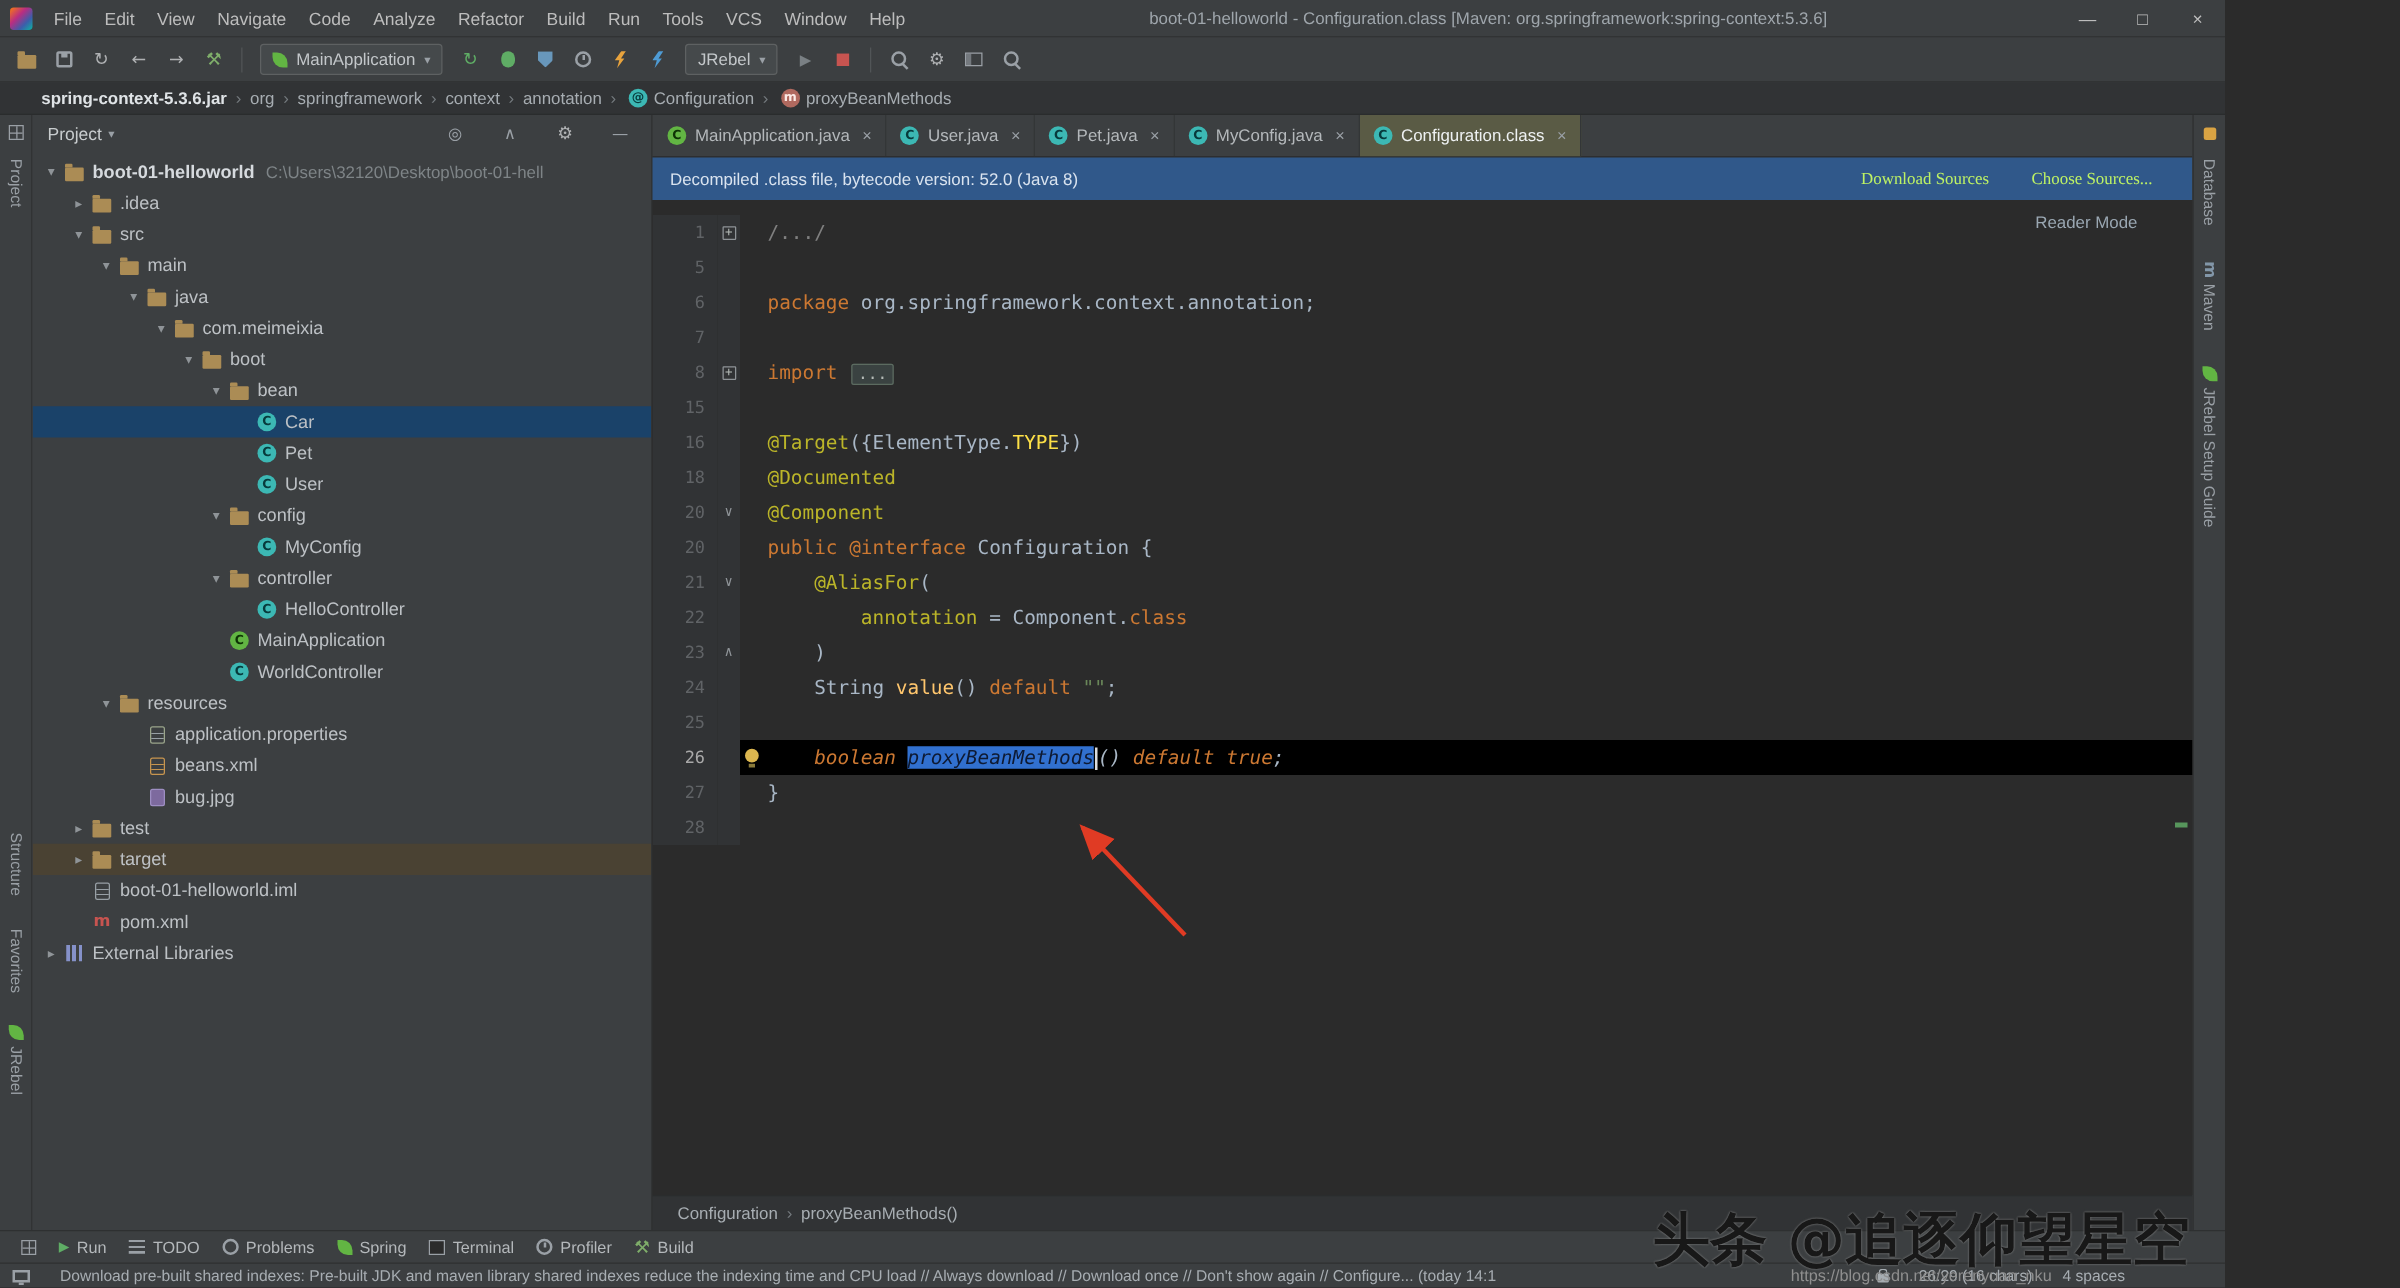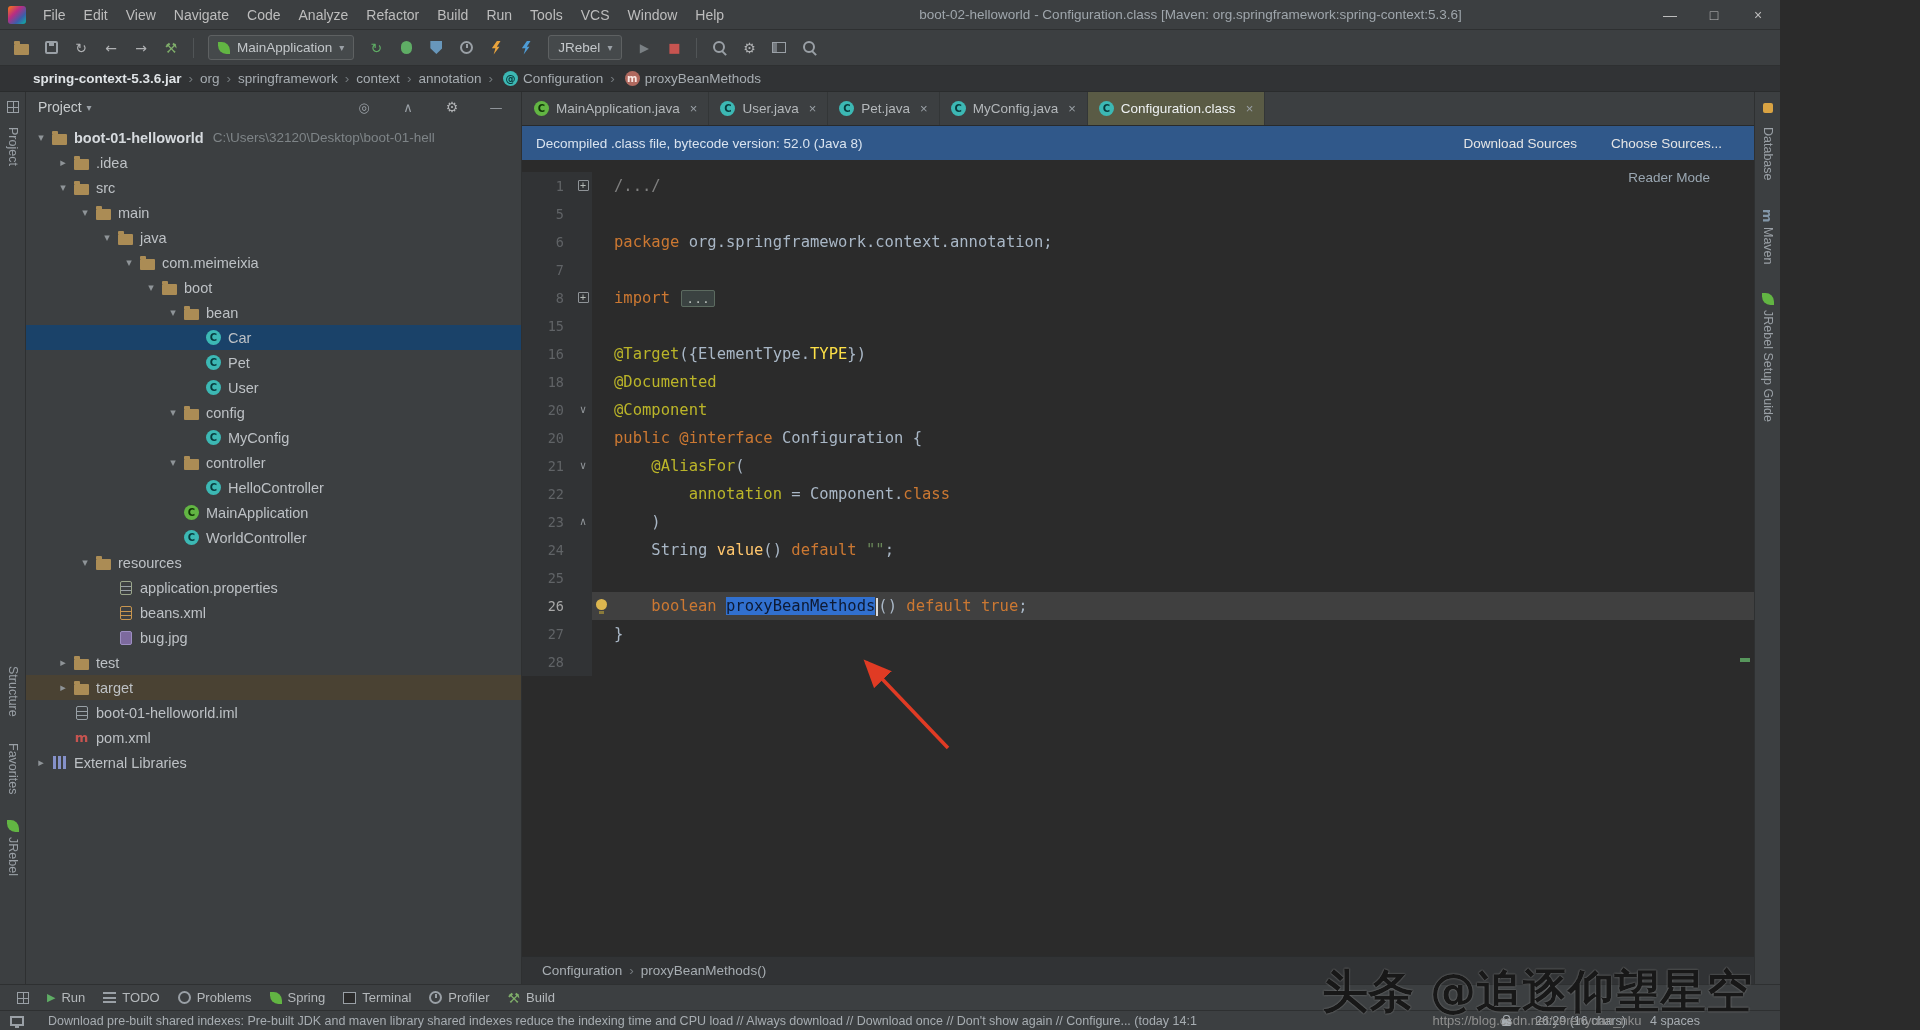--- a/index.html
+++ b/index.html
@@ -65,30 +65,30 @@
   .t-hint{margin-left:9px;color:#7e8setFocus487;color:#7e8487;font-size:13.5px;overflow:hidden;}
 
   
   .editor-col{flex:1;display:flex;flex-direction:column;background:#2b2b2b;min-width:0;}
   .tabs{height:34px;background:#3c3f41;display:flex;align-items:stretch;border-bottom:1px solid #282a2b;padding-left:1px;flex:0 0 34px;}
   .tab{display:flex;align-items:center;gap:7px;padding:0 11px;font-size:13.5px;color:#b4b8bb;border-right:1px solid #333637;}
   .tab.active{background:#5a5b45;color:#eef1f2;}
   .tab-close{color:#9aa0a6;font-size:13px;margin-left:3px;}
   .banner{height:34px;background:#30588a;display:flex;align-items:center;padding:0 14px;font-size:13.5px;color:#d9e3ef;flex:0 0 34px;}
   .banner-actions{margin-left:auto;display:flex;gap:34px;padding-right:18px;}
-  .banner-link{color:#e5e5e5;}
+  .banner-link{color:#bef264;font-family:Liberation Serif, serif;}
   .editor-body{flex:1;position:relative;overflow:hidden;padding-top:12px;background:#2b2b2b;}
   .code-line{display:flex;height:28px;line-height:28px;font-family:"DejaVu Sans Mono",monospace;font-size:15.5px;}
   .lnum{flex:0 0 52px;text-align:right;padding-right:10px;color:#606366;background:#313335;
     font-size:13.5px;font-family:"DejaVu Sans Mono",monospace;}
   .lfold{flex:0 0 18px;background:#313335;color:#8f9498;text-align:center;font-size:11px;}
   .fold-box{display:inline-block;width:11px;height:11px;border:1px solid #8f9498;border-radius:1px;
     font-size:10px;line-height:9px;color:#b6bcb8;margin-top:8px;}
   .ltext{flex:1;position:relative;padding-left:22px;white-space:pre;color:#a9b7c6;}
-  .code-line.cur .ltext{background:#404040;}
+  .code-line.cur .ltext{background:#000000;font-style:italic;}
   .code-line.cur .lnum{color:#a8a8a8;}
   .tk-pl{color:#a9b7c6;}
   .tk-kw{color:#cc7832;}
   .tk-an{color:#bbb529;}
   .tk-cn{color:#fde047;}
   .tk-mt{color:#ffc66d;}
   .tk-st{color:#6a8759;}
   .tk-cm{color:#808080;}
   .tk-fold{background:#3a4241;border:1px solid #5c6b60;border-radius:2px;color:#b6bcb8;padding:0 4px;margin:0 2px;font-size:13px;}
   .tk-sel{background:#3170cf;color:#0e1a33;}
@@ -184,21 +184,21 @@
         <span class="menu-item">Code</span>
         <span class="menu-item">Analyze</span>
         <span class="menu-item">Refactor</span>
         <span class="menu-item">Build</span>
         <span class="menu-item">Run</span>
         <span class="menu-item">Tools</span>
         <span class="menu-item">VCS</span>
         <span class="menu-item">Window</span>
         <span class="menu-item">Help</span>
       </div>
-    <div class="win-title">boot-02-helloworld - Configuration.class [Maven: org.springframework:spring-context:5.3.6]</div>
+    <div class="win-title">boot-01-helloworld - Configuration.class [Maven: org.springframework:spring-context:5.3.6]</div>
     <div class="win-controls">
         <div class="win-btn">—</div>
         <div class="win-btn">□</div>
         <div class="win-btn">×</div>
       </div>
   </div>
 
   <div class="toolbar">
       <div class="tbtn">
         <span class="ic-folder"></span>

